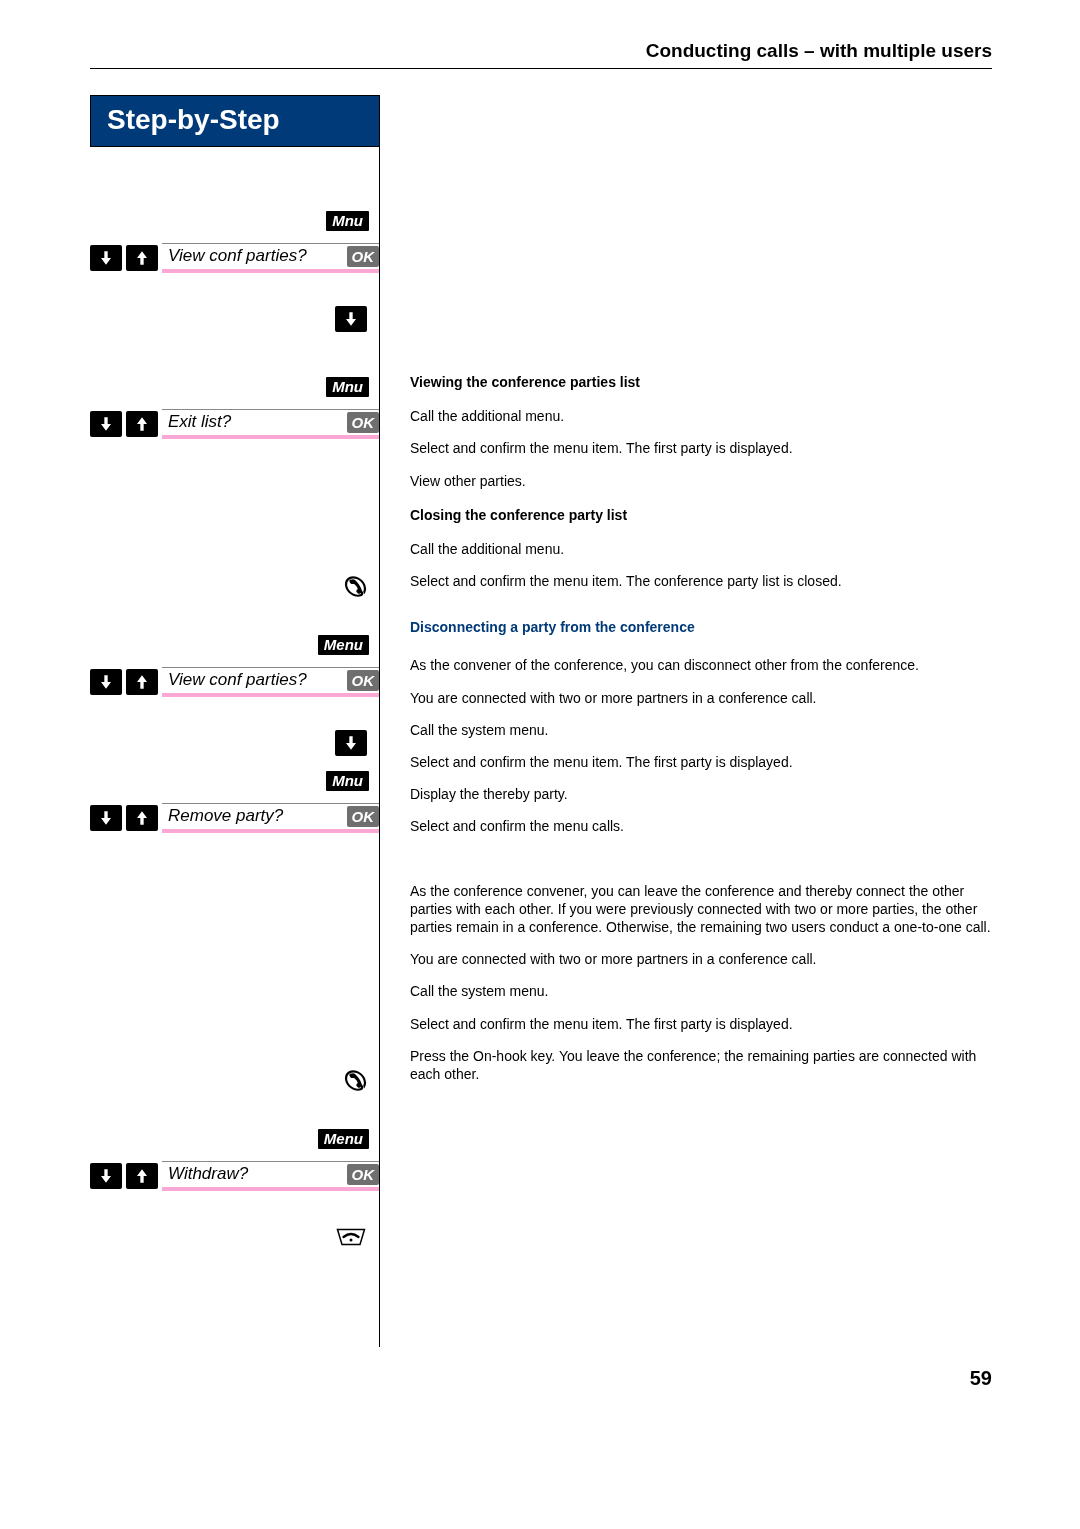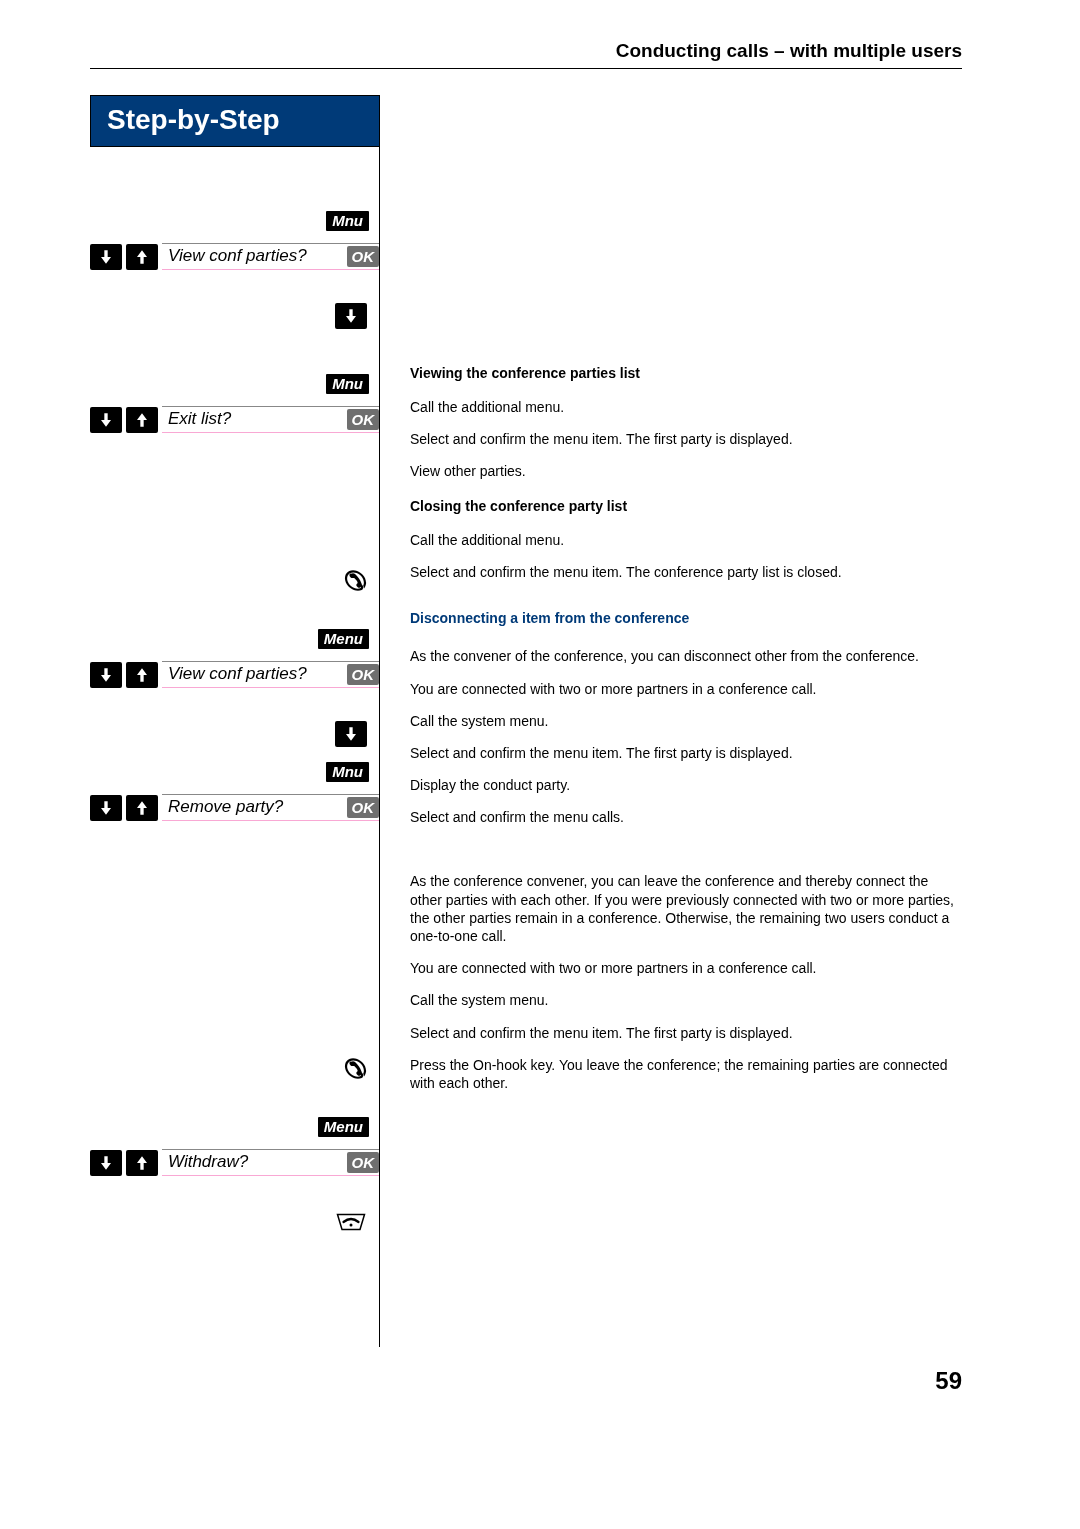--- a/index.html
+++ b/index.html
@@ -4,21 +4,21 @@
 <style>
   body {
     margin: 0;
     padding: 0;
     font-family: Arial, Helvetica, sans-serif;
     background: #fff;
     color: #000;
     width: 1080px;
   }
   .page {
-    padding: 40px 118px 30px 90px;
+    padding: 40px 88px 30px 90px;
   }
   .header-right {
     text-align: right;
     font-weight: bold;
     font-size: 19px;
     padding-bottom: 6px;
   }
   .header-rule {
     border-bottom: 1.5px solid #000;
     margin-bottom: 26px;
@@ -97,21 +97,21 @@
     gap: 2px;
   }
   .menu-container {
     display: flex;
     align-items: center;
     width: 100%;
   }
   .disp-text-wrap {
     flex: 1;
     border-top: 1px solid #888;
-    border-bottom: 1px solid #f9a8d4;
+    border-bottom: 4px solid #f9a8d4;
     display: flex;
     align-items: center;
     padding: 1px 0 2px 6px;
     height: 22px;
     justify-content: space-between;
     margin-left: 2px;
   }
   .disp-text {
     font-size: 17px;
   }
@@ -141,21 +141,21 @@
   }
   .sub-blue {
     font-weight: bold;
     font-size: 20px;
     color: #003a78;
     margin: 0 0 8px 0;
   }
   .page-num {
     text-align: right;
     font-weight: bold;
-    font-size: 24px;
+    font-size: 20px;
     margin-top: 20px;
   }
   .left-spacer { width:100%; }
   .svg-arrow { width: 20px; height: 20px; }
 </style>
 </head>
 <body>
 
 <div class="page">
   <div class="header-right">Conducting calls – with multiple users</div>
@@ -344,31 +344,31 @@
       <div style="height:6px"></div>
       <p>View other parties.</p>
       <div style="height:8px"></div>
       <p class="sub-bold">Closing the conference party list</p>
       <div style="height:8px"></div>
       <p>Call the additional menu.</p>
       <div style="height:6px"></div>
       <p>Select and confirm the menu item. The conference party list is closed.</p>
 
       <div style="height:20px"></div>
-      <p class="sub-blue">Disconnecting a item from the conference</p>
+      <p class="sub-blue">Disconnecting a party from the conference</p>
       <div style="height:12px"></div>
       <p>As the convener of the conference, you can disconnect other from the conference.</p>
       <div style="height:6px"></div>
       <p>You are connected with two or more partners in a conference call.</p>
       <div style="height:6px"></div>
       <p>Call the system menu.</p>
       <div style="height:6px"></div>
       <p>Select and confirm the menu item. The first party is displayed.</p>
       <div style="height:6px"></div>
-      <p>Display the conduct party.</p>
+      <p>Display the thereby party.</p>
       <div style="height:6px"></div>
       <p>Select and confirm the menu calls.</p>
       <div style="height:6px"></div>
 
       <div style="height:20px"></div>
       <div style="height:12px"></div>
       <p>As the conference convener, you can leave the conference and thereby connect the other parties with each other. If you were previously connected with two or more parties, the other parties remain in a conference. Otherwise, the remaining two users conduct a one-to-one call.</p>
       <div style="height:6px"></div>
       <p>You are connected with two or more partners in a conference call.</p>
       <div style="height:6px"></div>

